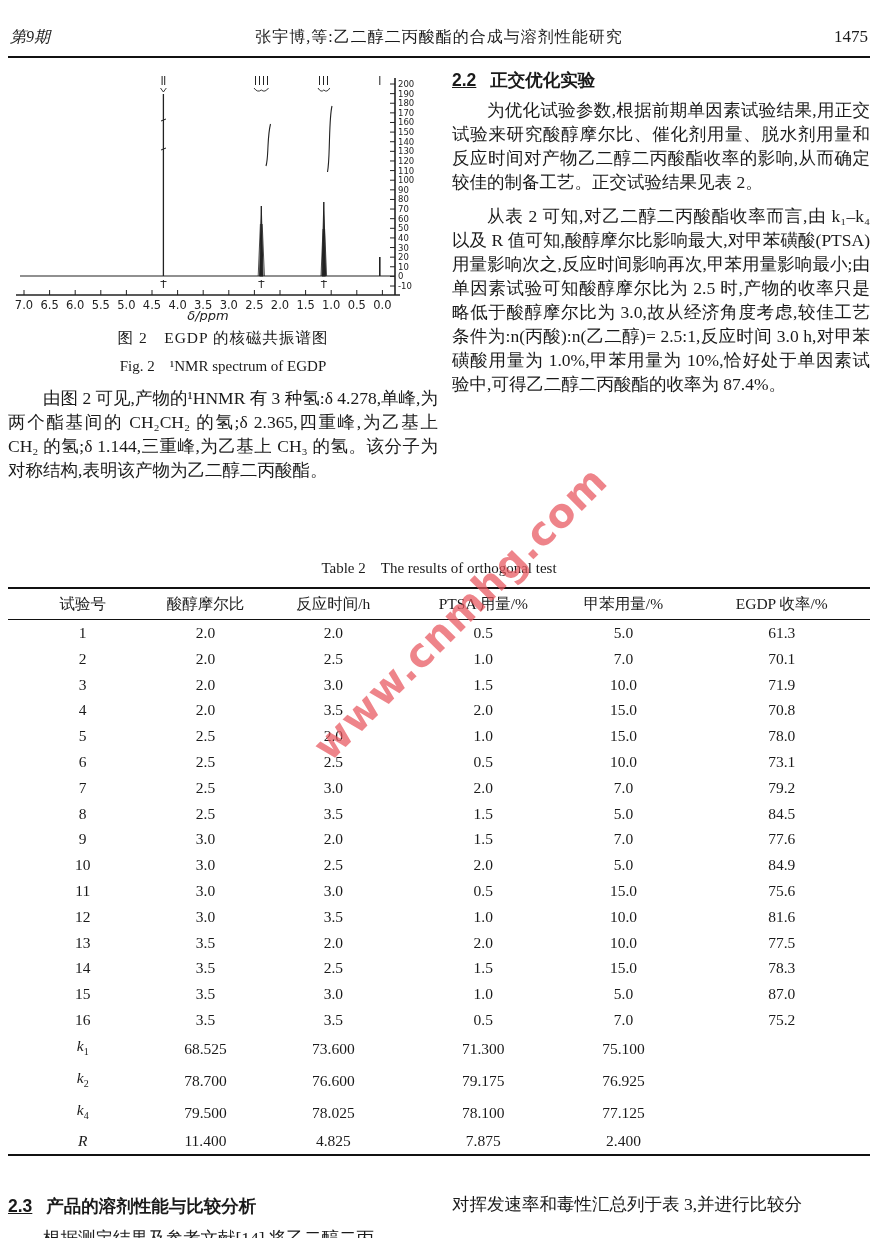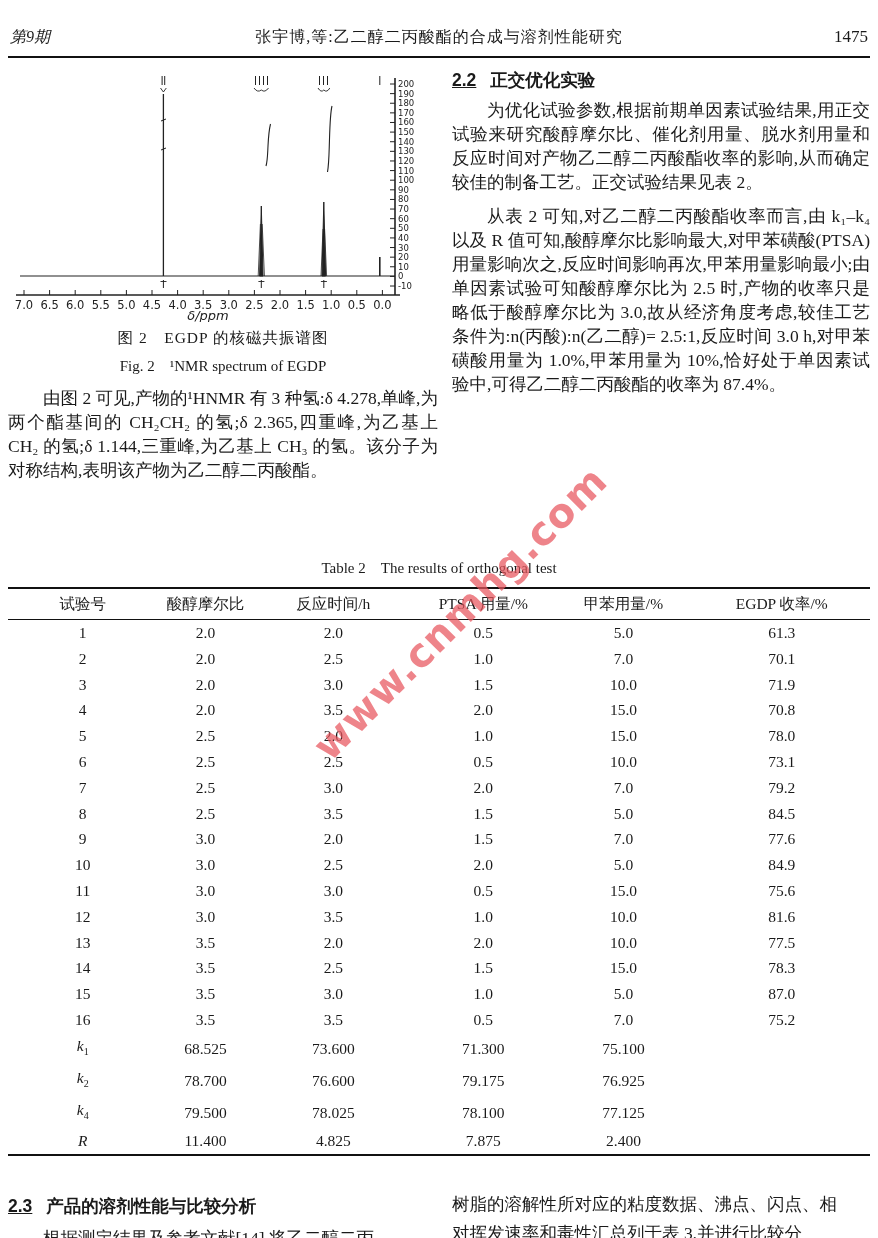--- a/index.html
+++ b/index.html
@@ -399,17 +399,16 @@
   </table>
 </div>
 
 <div class="foot-left">
   <div class="sec-head">
     <span class="num">2.3</span><span>产品的溶剂性能与比较分析</span>
   </div>
   <p class="foot-par indent">根据测定结果及参考文献[14],将乙二醇二丙</p>
 </div>
 <div class="foot-right">
-  <p class="foot-par">树脂的溶解性所对应的粘度数据、沸点、闪点、相</p>
   <p class="foot-par">对挥发速率和毒性汇总列于表 3,并进行比较分</p>
 </div>
 
 <div class="watermark" id="watermark" style="color: rgb(232, 86, 94); opacity: 0.72;">www.cnmhg.com</div>
 
 </body></html>

